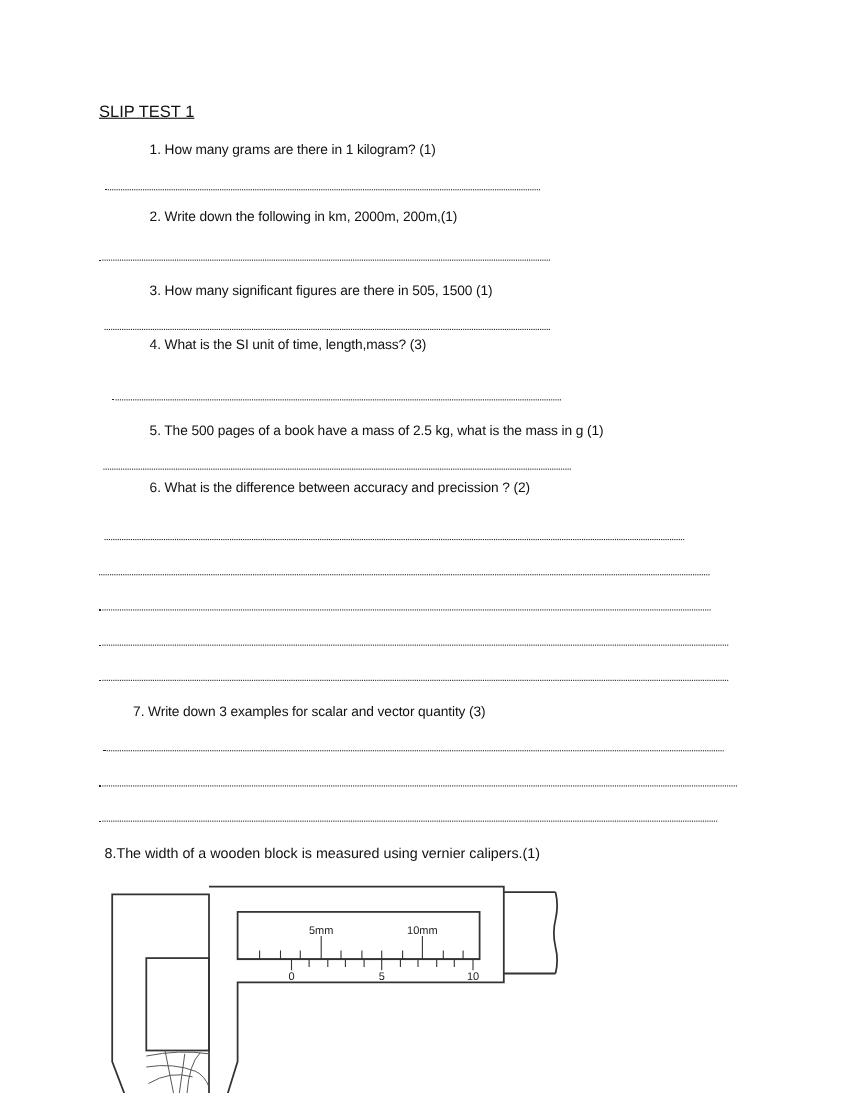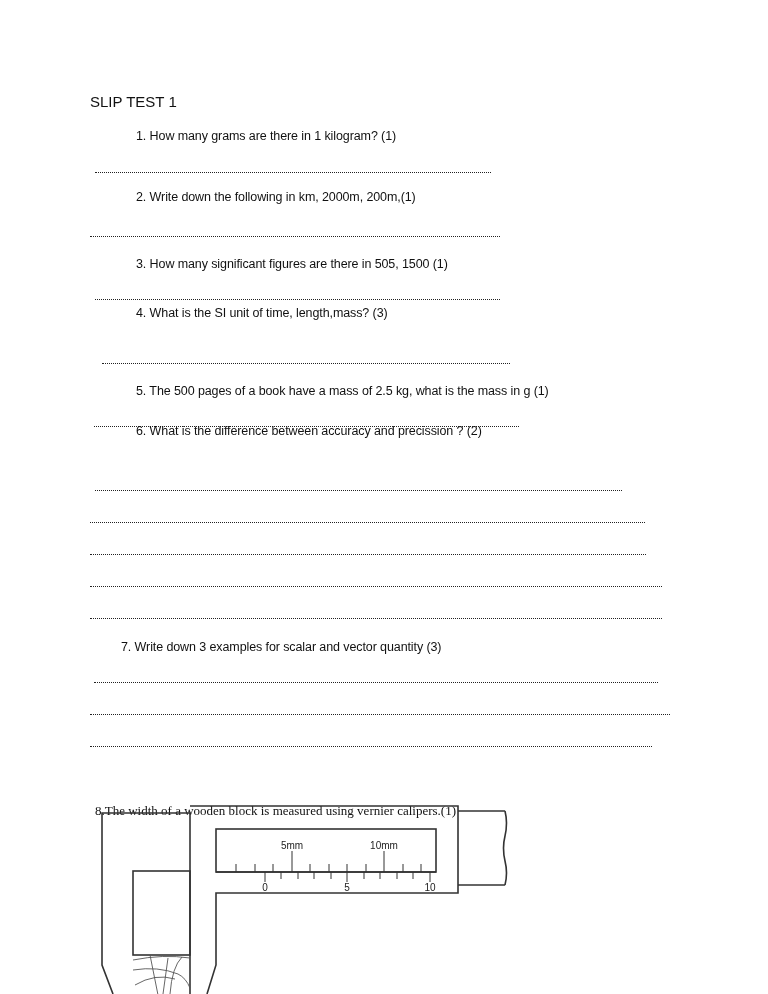--- a/index.html
+++ b/index.html
@@ -1,21 +1,21 @@
 <!DOCTYPE html>
 <html><head>
 <meta charset="utf-8">
 <style>
   html, body { margin: 0; padding: 0; background: #ffffff; }
   body { width: 768px; height: 994px; position: relative; overflow: hidden;
          font-family: "Liberation Sans", sans-serif; color: #111; }
   .txt { position: absolute; font-size: 12.5px; white-space: nowrap; letter-spacing: -0.1px; margin-left: 46px; }
-  .title { position: absolute; left: 90px; top: 93px; font-size: 15px; white-space: nowrap; }
+  .title { position: absolute; left: 90px; top: 93px; font-size: 15px; text-decoration: underline; white-space: nowrap; }
   .dots { position: absolute; height: 0; border-bottom: 1.6px dotted #222; }
-  .q8 { position: absolute; left: 95px; top: 803px; font-size: 13px; font-family: Liberation Serif, serif; white-space: nowrap; }
+  .q8 { position: absolute; left: 95px; top: 768px; font-size: 13px; font-family: Liberation Sans, sans-serif; white-space: nowrap; }
   svg { position: absolute; left: 0; top: 0; }
 </style>
 </head>
 <body>
 
 <div class="title">SLIP TEST 1</div>
 
 <div class="txt" style="left:90px;top:129px">1. How many grams are there in 1 kilogram? (1)</div>
 <div class="dots" style="left:95px;top:172px;width:396px"></div>
 
@@ -24,21 +24,21 @@
 
 <div class="txt" style="left:90px;top:257px">3. How many significant figures are there in 505, 1500 (1)</div>
 <div class="dots" style="left:95px;top:299px;width:405px"></div>
 
 <div class="txt" style="left:90px;top:306px">4. What is the SI unit of time, length,mass? (3)</div>
 <div class="dots" style="left:102px;top:363px;width:408px"></div>
 
 <div class="txt" style="left:90px;top:384px">5. The 500 pages of a book have a mass of 2.5 kg, what is the mass in g (1)</div>
 <div class="dots" style="left:94px;top:426px;width:425px"></div>
 
-<div class="txt" style="left:90px;top:424px">6. What is the difference between accuracy and precission ? (2)</div>
+<div class="txt" style="left:90px;top:436px">6. What is the difference between accuracy and precission ? (2)</div>
 <div class="dots" style="left:95px;top:490px;width:527px"></div>
 <div class="dots" style="left:90px;top:522px;width:555px"></div>
 <div class="dots" style="left:90px;top:554px;width:556px"></div>
 <div class="dots" style="left:90px;top:586px;width:572px"></div>
 <div class="dots" style="left:90px;top:618px;width:572px"></div>
 
 <div class="txt" style="left:75px;top:640px">7. Write down 3 examples for scalar and vector quantity   (3)</div>
 <div class="dots" style="left:94px;top:682px;width:564px"></div>
 <div class="dots" style="left:90px;top:714px;width:580px"></div>
 <div class="dots" style="left:90px;top:746px;width:562px"></div>

